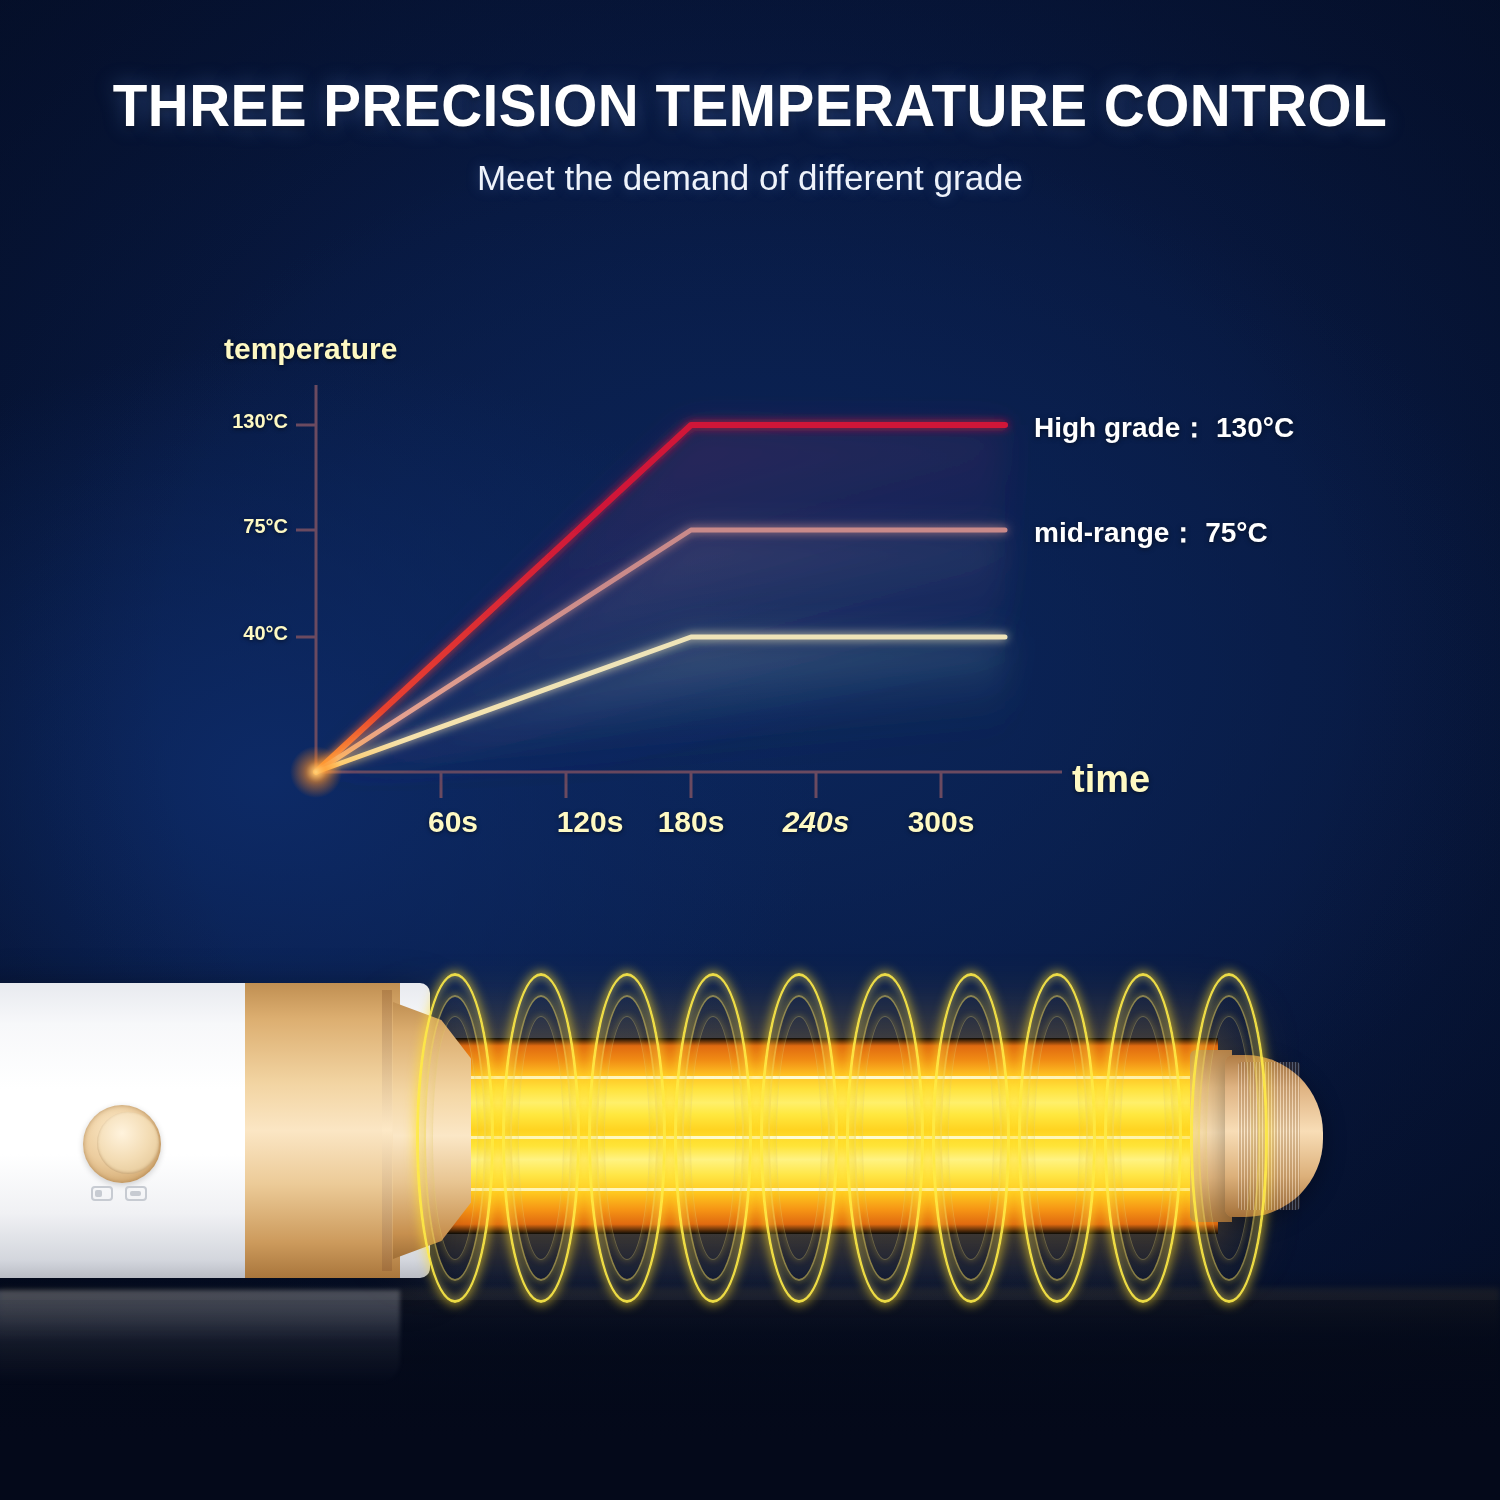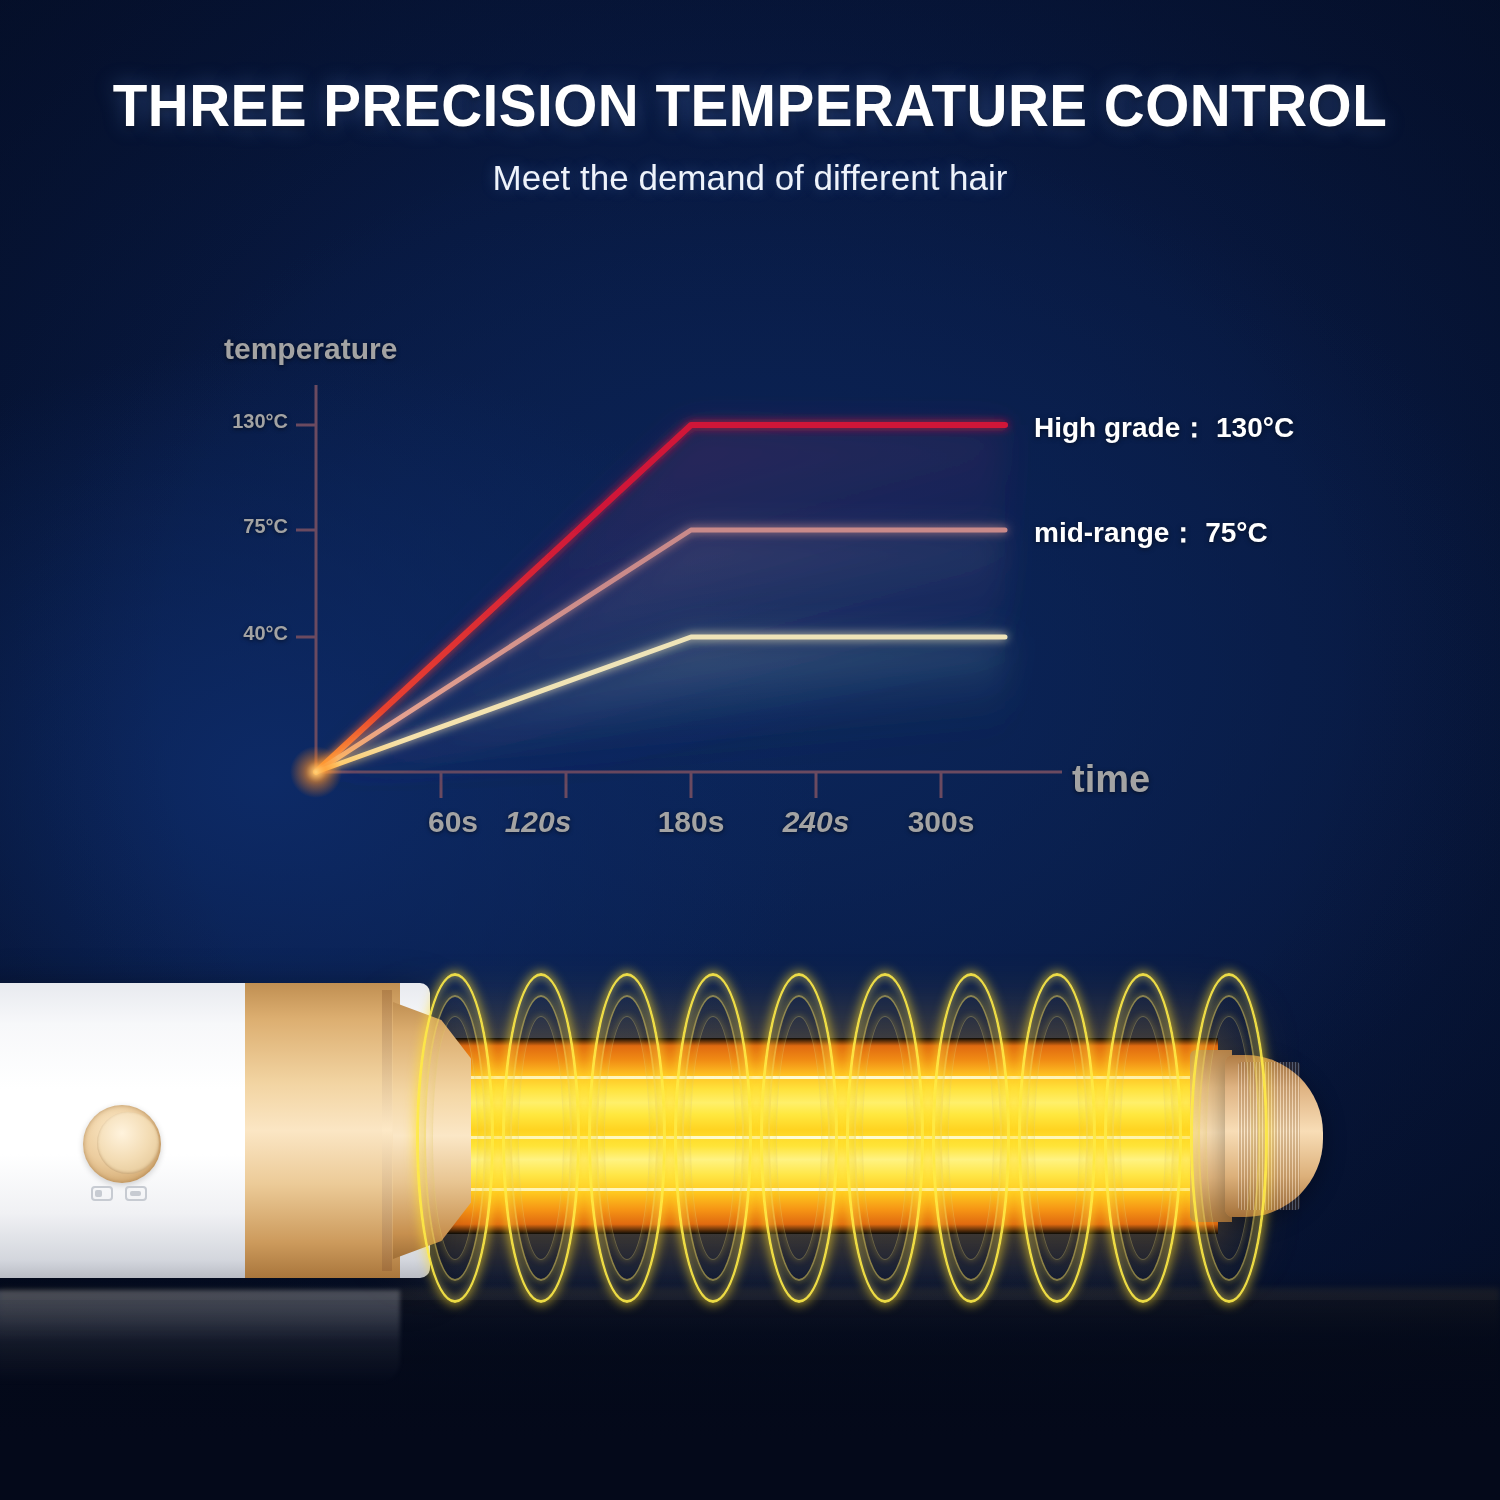--- a/index.html
+++ b/index.html
@@ -38,21 +38,21 @@
     transform: scaleX(.96);
   }
   #subtitle {
     margin-top:18px; font-size:35px; color:#eef3fb; font-weight:300;
     text-shadow:0 0 14px rgba(120,170,255,.3);
   }
 
   
   #chart { position:absolute; left:0; top:0; width:1500px; height:900px; z-index:5; }
   .ax-label {
-    position:absolute; color:#a3a3a3; font-weight:bold;
+    position:absolute; color:#fef9c3; font-weight:bold;
     text-shadow:0 1px 4px rgba(0,0,0,.6);
   }
   #y-axis-title { left:224px; top:332px; font-size:30px; }
   #x-axis-title { left:1072px; top:758px; font-size:38px; }
 
   .ytick { position:absolute; font-size:20px; text-align:right; width:120px; }
   .xtick { position:absolute; font-size:30px; text-align:center; width:120px; top:805px; }
 
   .legend-label {
     position:absolute; left:1016px; font-size:28px; font-weight:bold;
@@ -185,21 +185,21 @@
 </style>
 </head>
 <body>
 
 <div id="bg"></div>
 <div id="bg-vignette"></div>
 <div id="bg-floor"></div>
 
 <div id="header">
   <div id="title">THREE PRECISION TEMPERATURE CONTROL</div>
-  <div id="subtitle">Meet the demand of different hair</div>
+  <div id="subtitle">Meet the demand of different grade</div>
 </div>
 
 <div id="chart">
 
   <svg id="chart-svg" width="1500" height="900" style="position:absolute;left:0;top:0;">
     <defs>
       <linearGradient id="gradHigh" x1="0" y1="1" x2="1" y2="0">
         <stop offset="0%" stop-color="#ff9a2a"></stop>
         <stop offset="14%" stop-color="#e8412f"></stop>
         <stop offset="55%" stop-color="#d01838"></stop>
@@ -281,21 +281,21 @@
   </svg>
 
   <div class="ax-label" id="y-axis-title">temperature</div>
   <div class="ax-label" id="x-axis-title">time</div>
 
   <div class="ax-label ytick" style="left:168px; top:410px;">130°C</div>
   <div class="ax-label ytick" style="left:168px; top:515px;">75°C</div>
   <div class="ax-label ytick" style="left:168px; top:622px;">40°C</div>
 
   <div class="ax-label xtick" style="left:393px;">60s</div>
-  <div class="ax-label xtick" style="left:478px;font-style:italic;">120s</div>
+  <div class="ax-label xtick" style="left:530px;">120s</div>
   <div class="ax-label xtick" style="left:631px;">180s</div>
   <div class="ax-label xtick" style="left:756px;font-style:italic;">240s</div>
   <div class="ax-label xtick" style="left:881px;">300s</div>
 
   <div class="legend-label" style="top:409px;">High grade： 130°C</div>
   <div class="legend-label" style="top:514px;">mid-range： 75°C</div>
 </div>
 
 <div id="product">
   <div class="barrel"></div>

